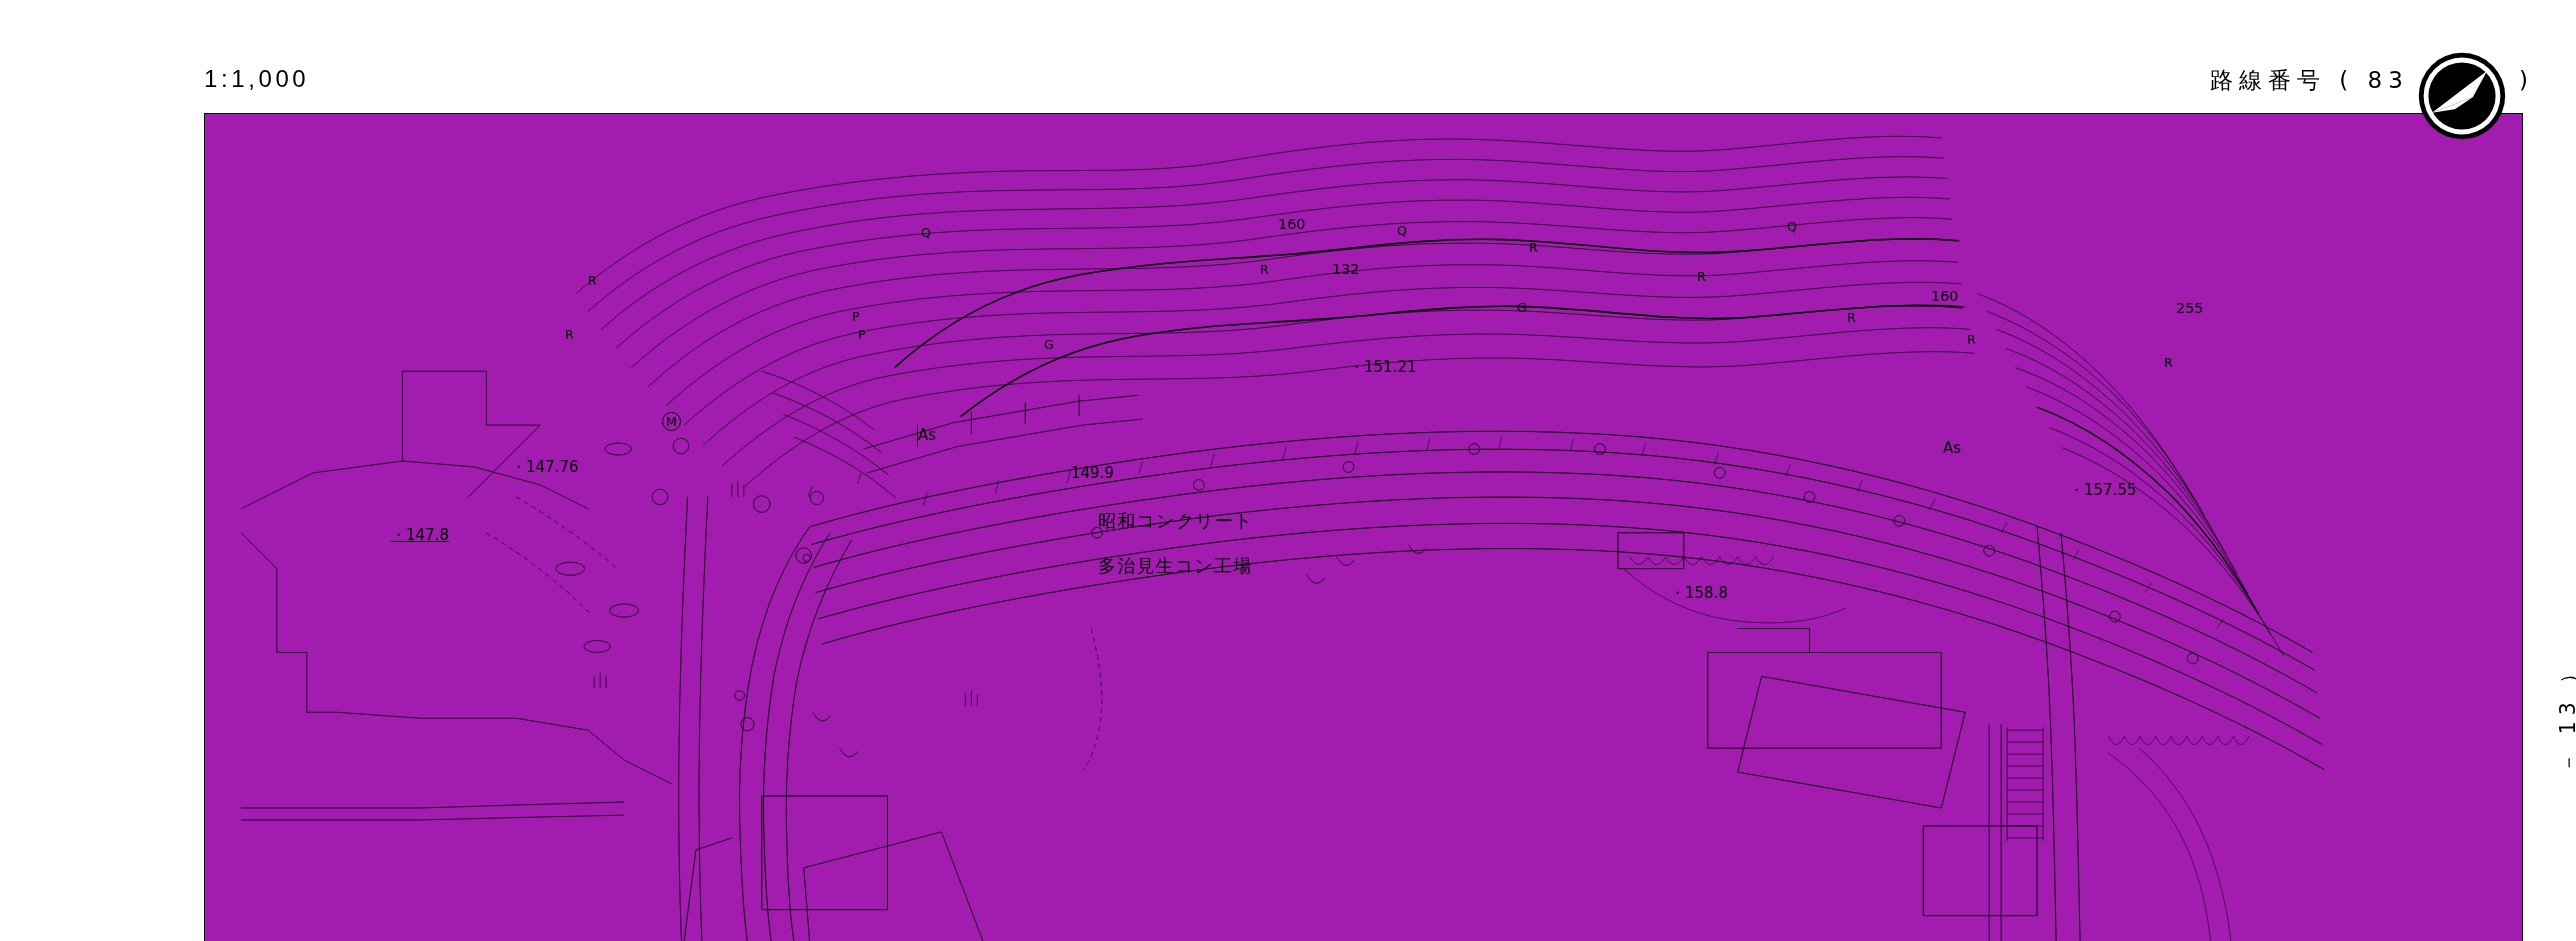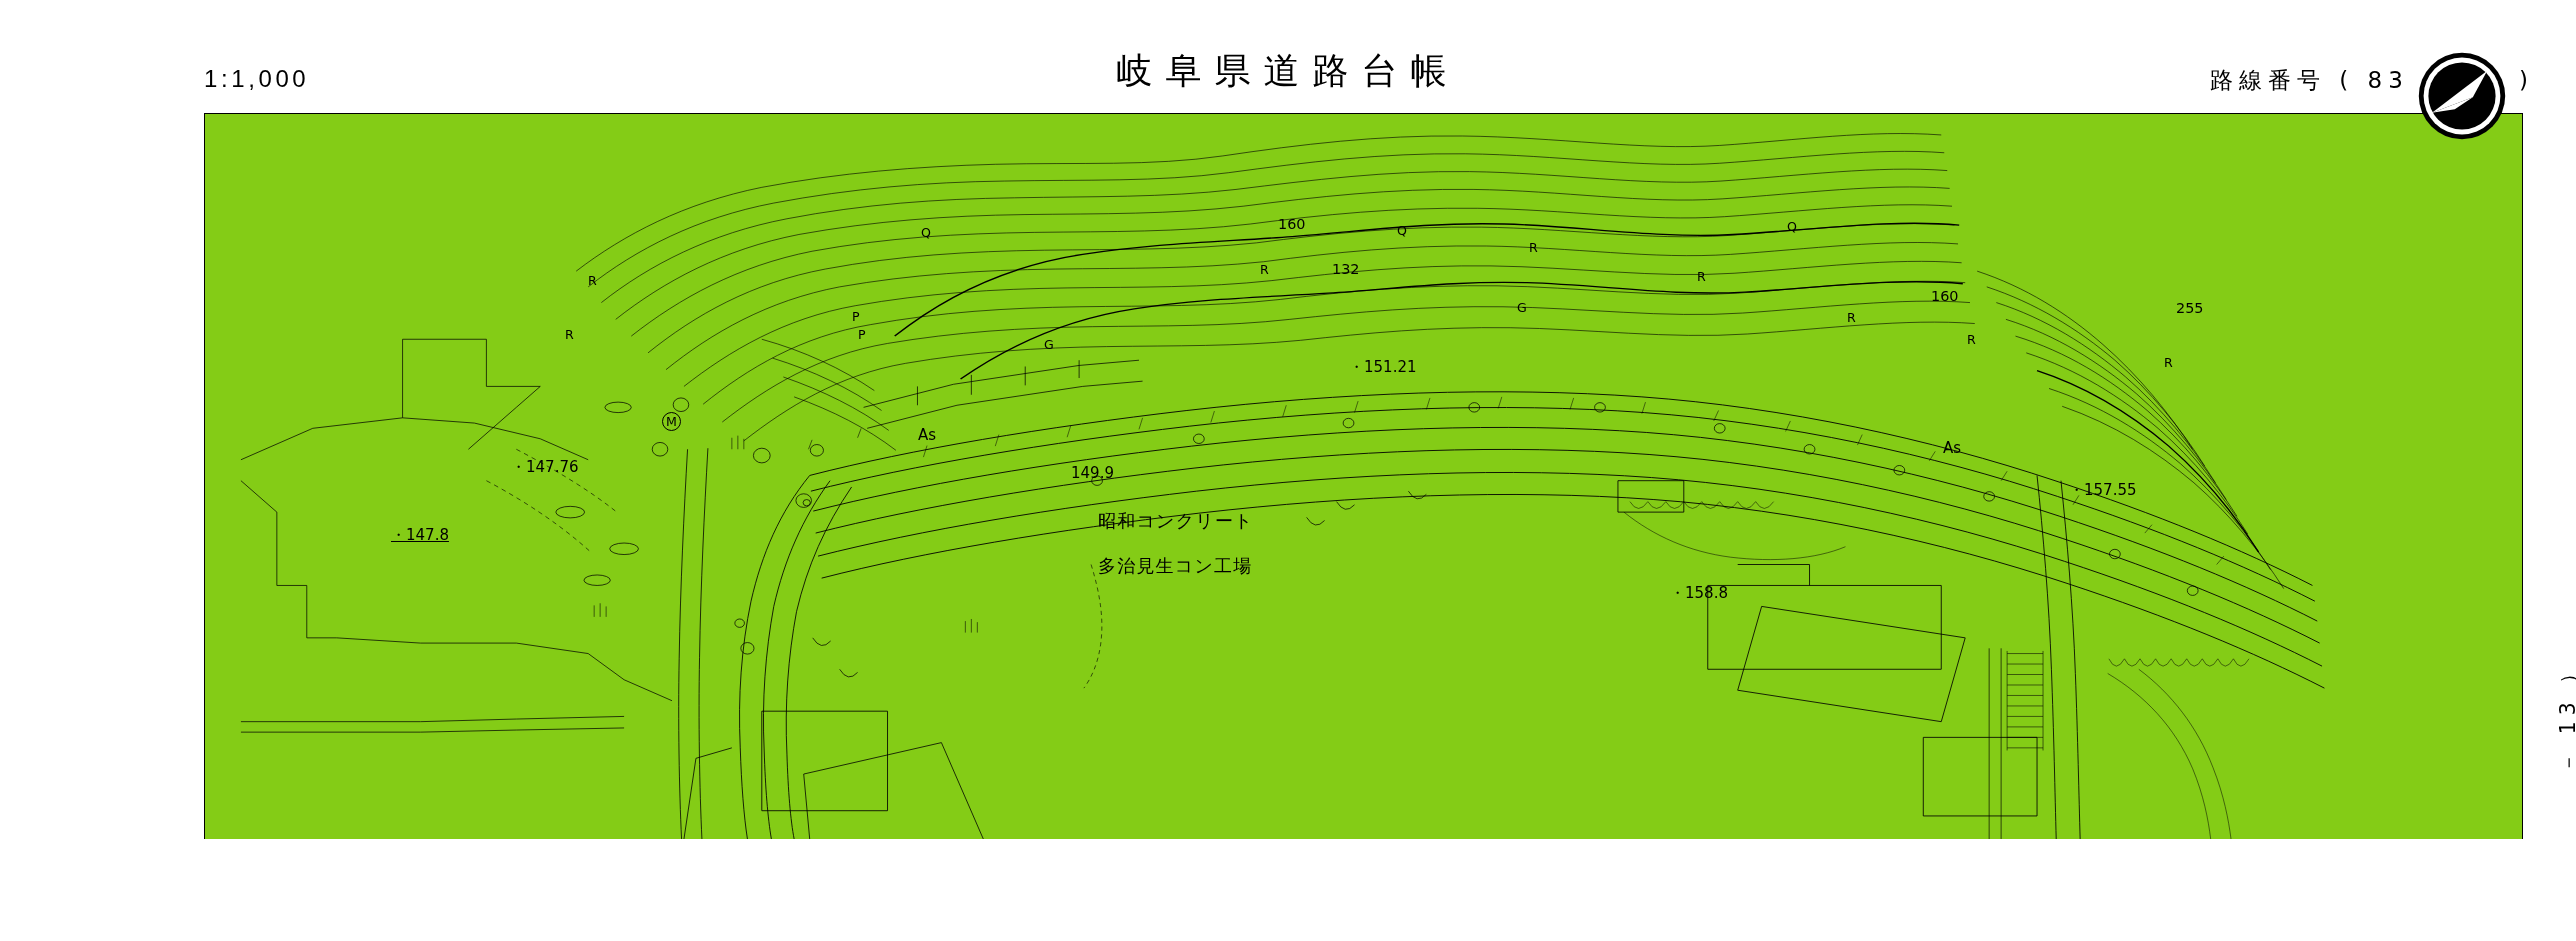--- a/index.html
+++ b/index.html
@@ -52,26 +52,26 @@
     font-family: "DejaVu Sans", sans-serif;
     white-space: nowrap;
   }
 
   
   .map-frame {
     position: absolute;
     left: 204px;
     top: 113px;
     width: 2319px;
-    height: 726px;
+    height: 829px;
     border: 1.8px solid #000;
     border-bottom: none;
     box-sizing: border-box;
     overflow: hidden;
-    background: #84cc16;
+    background: #a21caf;
   }
   .map-svg {
     position: absolute;
     left: 0;
     top: 0;
     width: 100%;
     height: 100%;
   }
 
   
@@ -115,21 +115,20 @@
   }
   .map-label.contour {
     font-size: 14.4px;
   }
 </style>
 </head>
 <body>
 
 <div class="sheet-header">
   <div class="scale-label">1:1,000</div>
-  <div class="sheet-title">岐阜県道路台帳</div>
   <div class="route-number">路線番号 ( 83 － 12 )</div>
 </div>
 
 <div class="edge-num right">－ 13 ）</div>
 
 <div class="map-frame">
 
   <svg class="map-svg" viewBox="0 0 3870 1384" preserveAspectRatio="none">
     <g fill="none" stroke="#000" stroke-width="1.2">
 

